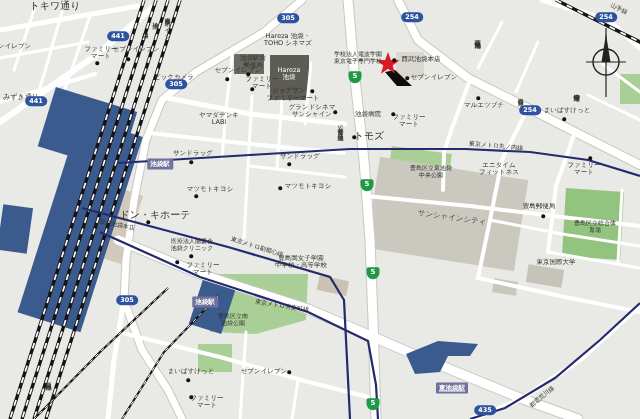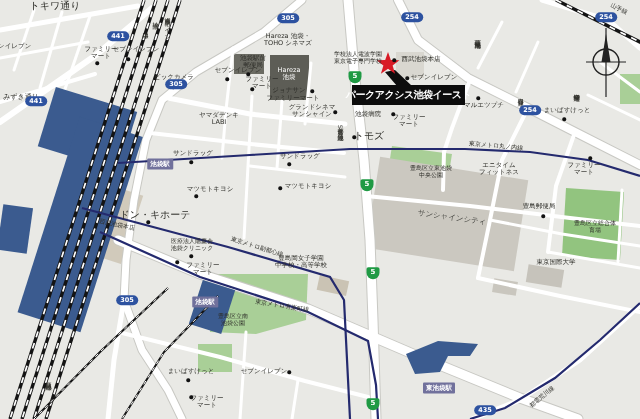--- a/index.html
+++ b/index.html
@@ -136,21 +136,20 @@
       <line x1="586" y1="62" x2="626" y2="62" stroke="#222" stroke-width="1"></line>
       <circle cx="606" cy="62" r="13" stroke="#222" stroke-width="1.4" fill="none"></circle>
       <polygon points="606,34 601.5,62 610.5,62" fill="#222"></polygon>
     </g>
 
     <polygon points="385,72 395,70 412,86 397,86" fill="#0d0d0d"></polygon>
     <path d="M388,52 L390.8,60.1 L399.4,60.3 L392.6,65.5 L395.1,73.7 L388,68.8 L380.9,73.7
              L383.4,65.5 L376.6,60.3 L385.2,60.1 Z" fill="#d81b26"></path>
   </svg>
 
-  <div class="marker-box">パークアクシス池袋イースト</div>
   <div id="labels">
       <div class="map-label" style="left: 55px; top: 6px; font-size: 10px; transform: translate(-50%, -50%);">トキワ通り</div>
       <div class="map-label" style="left: 8px; top: 47px; font-size: 6.5px; transform: translate(-50%, -50%);">セブンイレブン</div>
       <div class="map-label" style="left: 136px; top: 50px; font-size: 6.5px; transform: translate(-50%, -50%);">セブンイレブン</div>
       <div class="poi-dot" style="left: 128px; top: 59px;"></div>
       <div class="map-label" style="left: 101px; top: 53px; font-size: 6.5px; transform: translate(-50%, -50%);">ファミリー
 マート</div>
       <div class="poi-dot" style="left: 97px; top: 63px;"></div>
       <div class="map-label" style="left: 21px; top: 97px; font-size: 7px; transform: translate(-50%, -50%);">みずき通り</div>
       <div class="map-label" style="left: 174px; top: 78px; font-size: 6.5px; transform: translate(-50%, -50%);">ビックカメラ</div>
@@ -256,15 +255,15 @@
       <div class="rb rb-blue" style="left: 606px; top: 17px;">254</div>
       <div class="rb rb-blue" style="left: 485px; top: 410px;">435</div>
       <div class="rb rb-green" style="left: 355px; top: 77px;">5</div>
       <div class="rb rb-green" style="left: 367px; top: 185px;">5</div>
       <div class="rb rb-green" style="left: 373px; top: 273px;">5</div>
       <div class="rb rb-green" style="left: 373px; top: 404px;">5</div>
     </div>
   <div id="stations">
       <div class="station-label" style="left: 160px; top: 164px;">池袋駅</div>
       <div class="station-label" style="left: 205px; top: 302px;">池袋駅</div>
-      <div class="station-label" style="left: 439px; top: 388px;">東池袋駅</div>
+      <div class="station-label" style="left: 452px; top: 388px; text-decoration: underline;">東池袋駅</div>
     </div>
 </div>
 
 </body></html>

